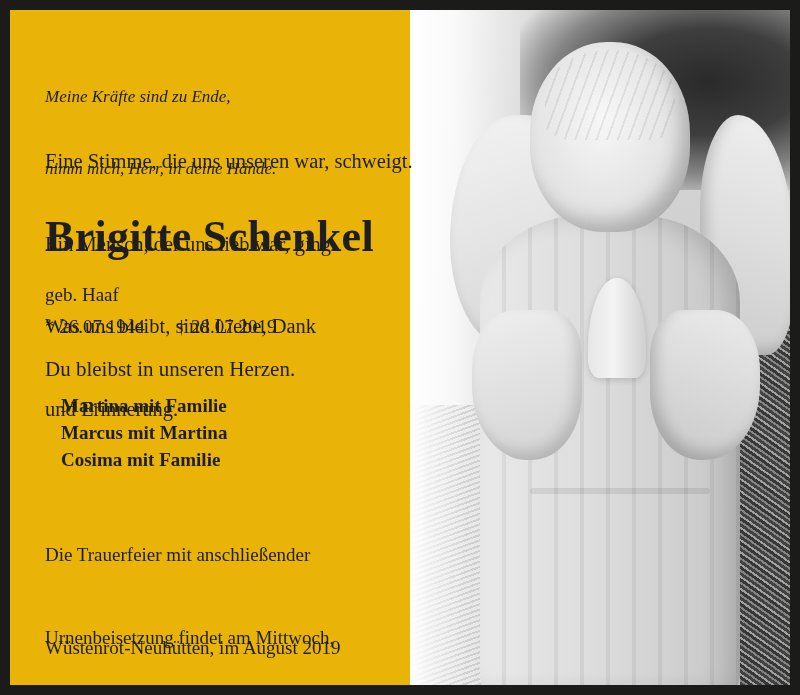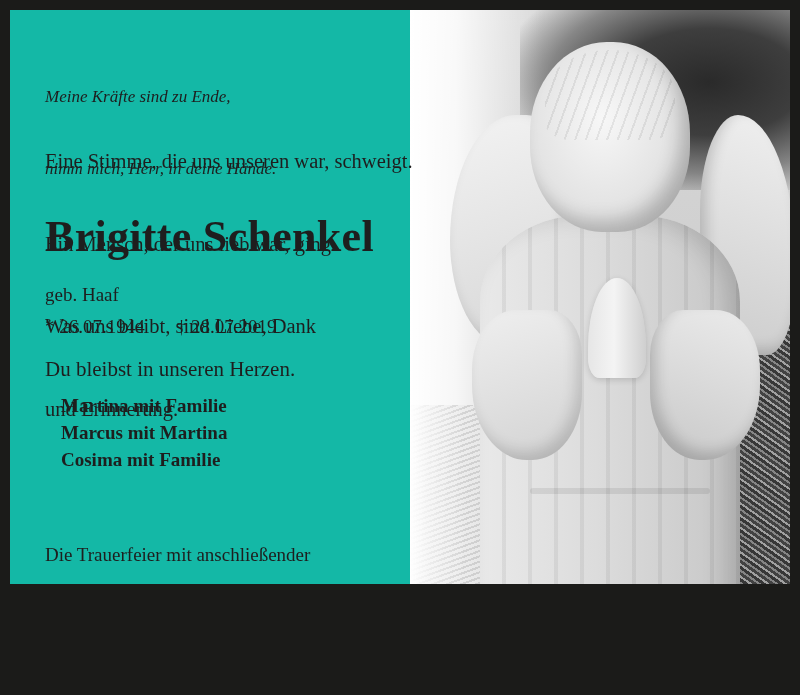--- a/index.html
+++ b/index.html
@@ -11,22 +11,22 @@
       width: 800px;
       height: 695px;
       position: relative;
       overflow: hidden;
     }
     .card {
       position: absolute;
       left: 10px;
       top: 10px;
       width: 780px;
-      height: 574px;
-      background: #14b8a6;
+      height: 675px;
+      background: #eab308;
       overflow: hidden;
     }
     
     .photo {
       position: absolute;
       left: 400px;
       top: 0;
       width: 380px;
       height: 675px;
       background:

